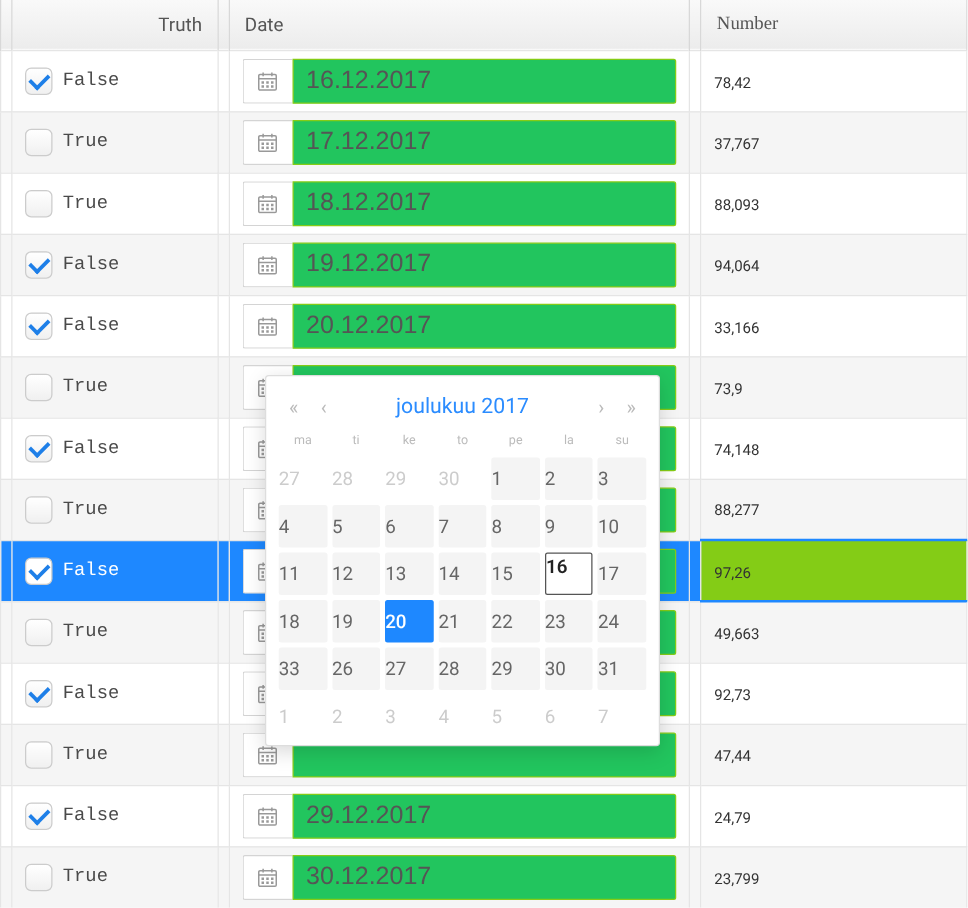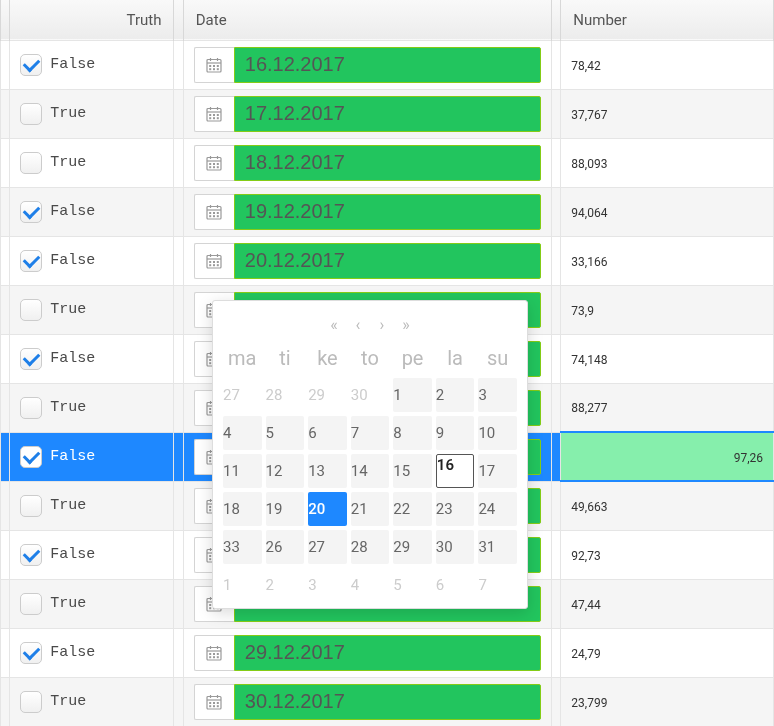--- a/index.html
+++ b/index.html
@@ -27,21 +27,21 @@
     color: #555;
     padding: 10px 12px;
     border-right: 1px solid #d8d8d8;
     border-left: 1px solid #d8d8d8;
     height: 40px;
     vertical-align: middle;
   }
   .col-sliver { width: 10px; padding:0; border-left:1px solid #d8d8d8;border-right:1px solid #d8d8d8;}
   .col-truth { width: 170px; text-align: right; }
   .col-date  { width: 370px; }
-  .col-num   { width: 224px; }
+  .col-num   { width: 224px; font-family: Liberation Serif, serif; }
   .data-row td {
     border: 1px solid #e5e5e5;
     padding: 6px 10px;
     height: 48px;
     vertical-align: middle;
     background:#fff;
   }
   .data-row.alt td { background:#f5f5f5; }
   .data-row.sel td { background:#1e88ff; color:#fff; }
   .data-row.sel .truth-label { color:#fff; }
@@ -72,40 +72,40 @@
   }
   .date-icon-box svg { width:16px; height:16px; display:block; }
   .date-input {
     flex:1; height:36px; border:1px solid #84cc16; padding:0 10px;
     font-size:20px; color:#555; background:#22c55e;
     border-top-right-radius:2px; border-bottom-right-radius:2px;
     outline:none;
   }
   .num-val { color:#333; font-size:12px;}
   .data-row.sel .num-val { color:#333; } 
-  .data-row.sel td.num-td { background:#86efac; color:#333; border-top:2px solid #1e88ff; border-bottom:2px solid #1e88ff;text-align:right;}
+  .data-row.sel td.num-td { background:#84cc16; color:#333; border-top:2px solid #1e88ff; border-bottom:2px solid #1e88ff;}
   .data-row.sel td.num-sliver { background:#1e88ff;}
 
   
   .calendar {
     position:absolute;
     left:212px; top:300px;
     width:316px;
     background:#fff;
     border:1px solid #ddd;
     border-radius:3px;
     box-shadow: 0 4px 16px rgba(0,0,0,0.15);
     padding:10px 4px 6px 4px;
     z-index:100;
   }
   .cal-head { display:flex; align-items:center; justify-content:center; gap:4px; padding:4px 8px 8px 8px;}
   .cal-nav { color:#bbb; cursor:pointer; width:20px; text-align:center; font-size:16px;}
   .cal-title { flex:1; text-align:center; color:#2b8cff; font-size:17px; cursor:pointer;}
   .cal-grid { display:grid; grid-template-columns: repeat(7, 1fr); gap:4px; padding:0 6px;}
-  .cal-dow { text-align:center; color:#bbb; font-size:20px; padding:4px 0;}
+  .cal-dow { text-align:center; color:#bbb; font-size:10px; padding:4px 0;}
   .cal-day {
     text-align:left; padding:8px 0; font-size:15px; color:#666;
     border-radius:2px; cursor:pointer; background:#f4f4f4;
   }
   .cal-day.other { color:#ccc; background:transparent;}
   .cal-day.today { border:1px solid #555; font-weight:600; color:#222; background:#fff; padding:1px 0;}
   .cal-day.selected { background:#1e88ff; color:#fff; font-weight:500;}
 </style>
 </head>
 <body>
@@ -556,20 +556,21 @@
         <td class="sliver num-sliver"></td>
         <td class="num-td"><span class="num-val">23,799</span></td>
       </tr>
     </tbody>
 </table>
 
 <div class="calendar">
   <div class="cal-head">
     <span class="cal-nav">«</span>
     <span class="cal-nav">‹</span>
+    <span class="cal-title">joulukuu 2017</span>
     <span class="cal-nav">›</span>
     <span class="cal-nav">»</span>
   </div>
   <div class="cal-grid" id="cal-grid">
       <div class="cal-dow">ma</div>
       <div class="cal-dow">ti</div>
       <div class="cal-dow">ke</div>
       <div class="cal-dow">to</div>
       <div class="cal-dow">pe</div>
       <div class="cal-dow">la</div>

